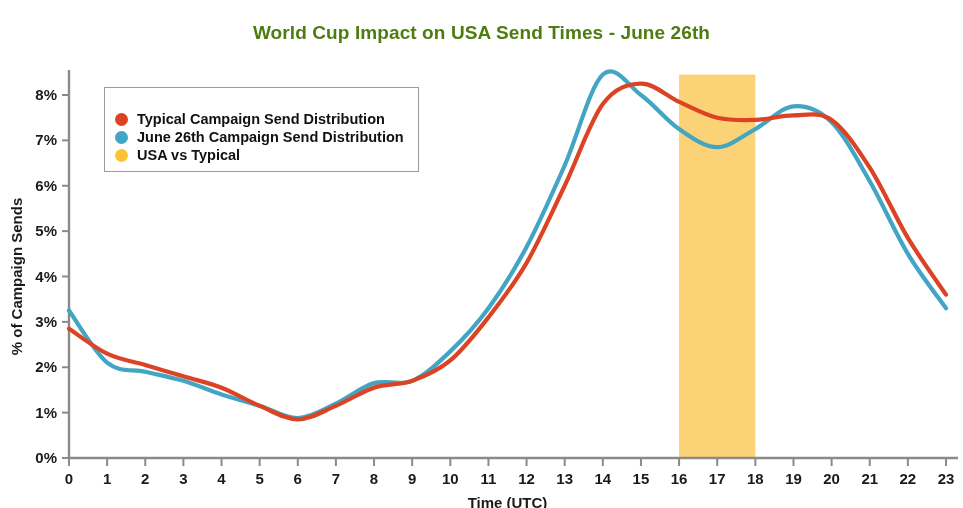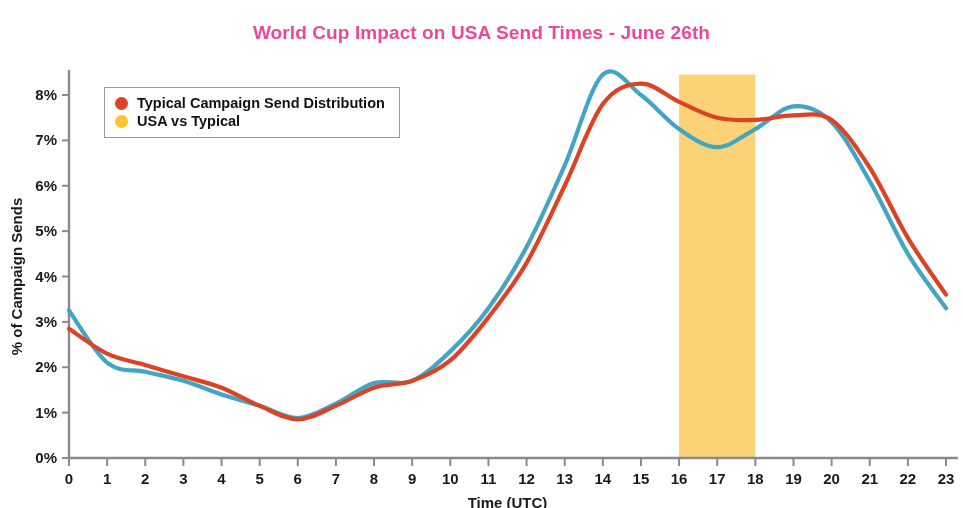--- a/index.html
+++ b/index.html
@@ -22,21 +22,21 @@
     height: 508px;
   }
   .chart-title {
     position: absolute;
     left: 0;
     top: 22px;
     width: 963px;
     text-align: center;
     font-size: 19px;
     font-weight: bold;
-    color: #ec4899;
+    color: #4d7c0f;
     letter-spacing: 0.1px;
   }
   svg.plot {
     position: absolute;
     left: 0;
     top: 0;
     width: 963px;
     height: 508px;
   }
   .axis-line {
@@ -71,21 +71,21 @@
     stroke-width: 4.2;
     stroke-linecap: round;
     stroke-linejoin: round;
   }
   .legend-box {
     position: absolute;
     left: 104px;
     top: 87px;
     background: #ffffff;
     border: 1.5px solid #9b9b9b;
-    padding: 6px 14px 7px 10px;
+    padding: 22px 14px 7px 10px;
     box-sizing: border-box;
   }
   .legend-row {
     display: flex;
     align-items: center;
     height: 18px;
     margin: 0;
   }
   .legend-dot {
     width: 13px;
@@ -185,18 +185,22 @@
       <path d="M 69.00 310.53 C 75.36 319.23, 94.42 352.50, 107.13 362.71 C 119.84 372.92, 132.55 368.76, 145.26 371.79 C 157.97 374.81, 170.68 377.08, 183.39 380.86 C 196.10 384.64, 208.81 390.32, 221.52 394.48 C 234.23 398.63, 246.94 401.89, 259.65 405.82 C 272.36 409.75, 285.07 418.45, 297.78 418.07 C 310.49 417.69, 323.20 409.37, 335.91 403.55 C 348.62 397.73, 361.33 386.91, 374.04 383.13 C 386.75 379.35, 399.46 386.16, 412.17 380.86 C 424.88 375.57, 437.59 363.47, 450.30 351.37 C 463.01 339.27, 475.72 325.66, 488.43 308.26 C 501.14 290.87, 513.86 270.83, 526.57 247.01 C 539.28 223.18, 551.99 194.07, 564.70 165.33 C 577.41 136.59, 590.12 86.30, 602.83 74.58 C 615.54 62.86, 628.25 85.92, 640.96 95.00 C 653.67 104.08, 666.38 120.33, 679.09 129.03 C 691.80 137.73, 704.51 147.18, 717.22 147.18 C 729.93 147.18, 742.64 135.84, 755.35 129.03 C 768.06 122.22, 780.77 107.48, 793.48 106.34 C 806.19 105.21, 818.90 109.75, 831.61 122.22 C 844.32 134.70, 857.03 159.28, 869.74 181.21 C 882.45 203.14, 895.16 232.64, 907.87 253.81 C 920.58 274.99, 939.64 299.19, 946.00 308.26" class="series-path" stroke="#42a5c3"></path>
       <path d="M 69.00 328.68 C 75.36 332.84, 94.42 347.59, 107.13 353.64 C 119.84 359.69, 132.55 361.20, 145.26 364.98 C 157.97 368.76, 170.68 372.54, 183.39 376.32 C 196.10 380.11, 208.81 382.75, 221.52 387.67 C 234.23 392.58, 246.94 400.53, 259.65 405.82 C 272.36 411.11, 285.07 419.43, 297.78 419.43 C 310.49 419.43, 323.20 411.11, 335.91 405.82 C 348.62 400.53, 361.33 391.83, 374.04 387.67 C 386.75 383.51, 399.46 385.40, 412.17 380.86 C 424.88 376.33, 437.59 371.03, 450.30 360.44 C 463.01 349.86, 475.72 333.60, 488.43 317.34 C 501.14 301.08, 513.86 284.82, 526.57 262.89 C 539.28 240.96, 551.99 212.22, 564.70 185.75 C 577.41 159.28, 590.12 121.09, 602.83 104.07 C 615.54 87.06, 628.25 84.03, 640.96 83.66 C 653.67 83.28, 666.38 96.13, 679.09 101.81 C 691.80 107.48, 704.51 114.66, 717.22 117.69 C 729.93 120.71, 742.64 120.33, 755.35 119.96 C 768.06 119.58, 780.77 115.42, 793.48 115.42 C 806.19 115.42, 818.90 111.26, 831.61 119.96 C 844.32 128.65, 857.03 147.94, 869.74 167.60 C 882.45 187.26, 895.16 216.76, 907.87 237.93 C 920.58 259.11, 939.64 285.20, 946.00 294.65" class="series-path" stroke="#dc4324"></path>
     </svg>
 
   <div class="legend-box" id="legend-box">
       <div class="legend-row">
         <span class="legend-dot" style="background: rgb(220, 67, 36);"></span>
         <span class="legend-label">Typical Campaign Send Distribution</span>
       </div>
       <div class="legend-row">
+        <span class="legend-dot" style="background: rgb(66, 165, 195);"></span>
+        <span class="legend-label">June 26th Campaign Send Distribution</span>
+      </div>
+      <div class="legend-row">
         <span class="legend-dot" style="background: rgb(252, 196, 48);"></span>
         <span class="legend-label">USA vs Typical</span>
       </div>
     </div>
 
 </div>
 
 </body></html>

